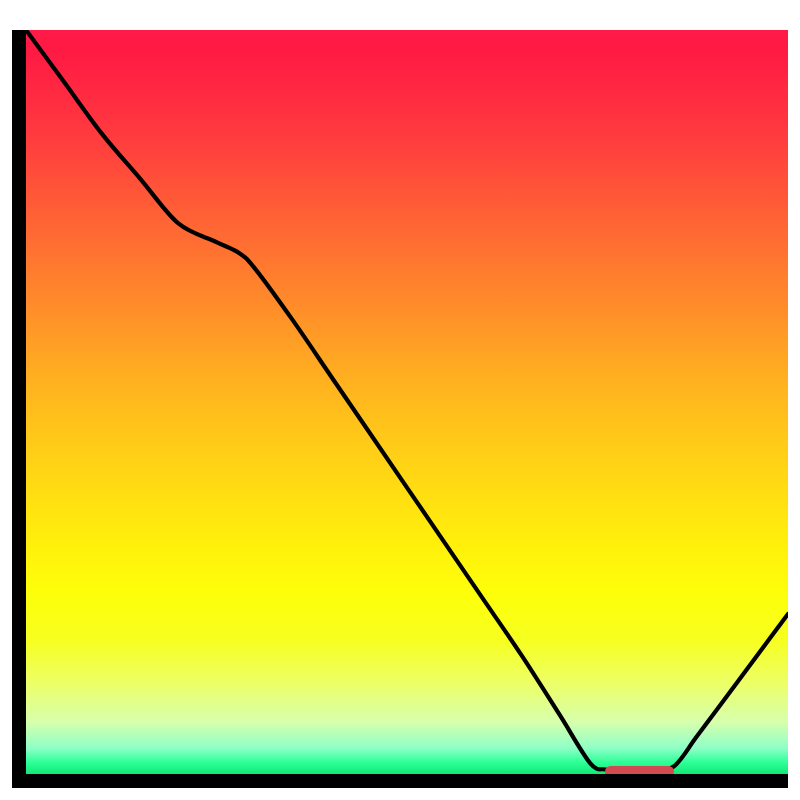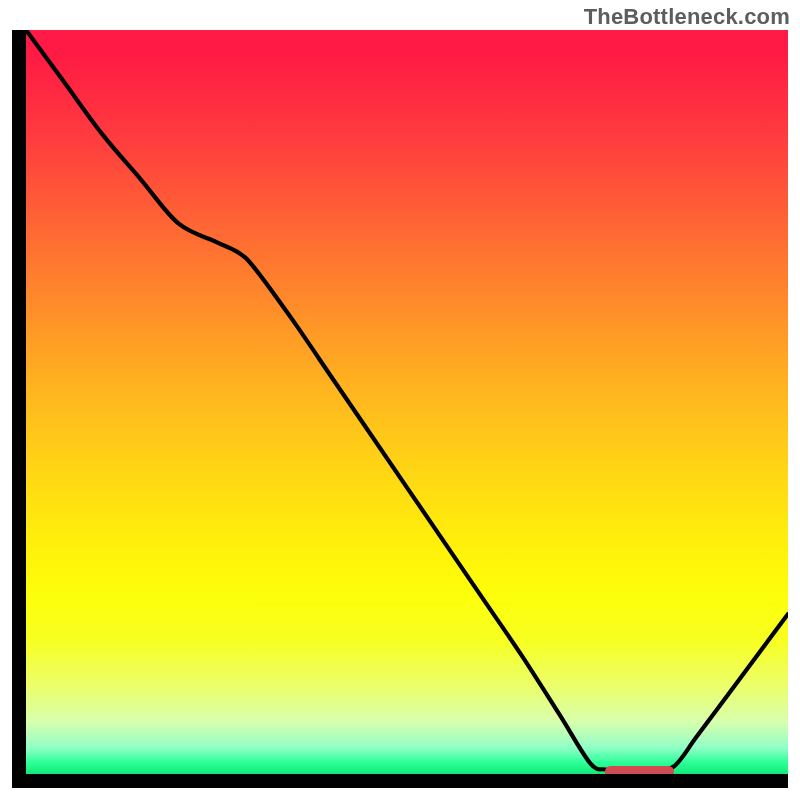--- a/index.html
+++ b/index.html
@@ -79,21 +79,20 @@
     height: 11px;
     background: #d04b52;
     border-radius: 6px;
   }
 </style>
 </head>
 <body>
 
 <div class="frame">
 
-  <div class="watermark">TheBottleneck.com</div>
 
   <div class="plot-outer">
 
     <div class="plot-area"></div>
 
     <svg class="curve-svg" viewBox="0 0 762 744" preserveAspectRatio="none">
       <path id="curve-path" fill="none" stroke="#000" stroke-width="4.2" stroke-linejoin="round" stroke-linecap="round" d="M 0.00 0.00 C 6.35 8.68, 25.40 34.72, 38.10 52.08 C 50.80 69.44, 63.50 88.04, 76.20 104.16 C 88.90 120.28, 101.60 133.92, 114.30 148.80 C 127.00 163.68, 139.70 182.90, 152.40 193.44 C 165.10 203.98, 180.34 207.08, 190.50 212.04 C 200.66 217.00, 207.01 218.86, 213.36 223.20 C 219.71 227.54, 219.71 226.92, 228.60 238.08 C 237.49 249.24, 254.00 272.18, 266.70 290.16 C 279.40 308.14, 292.10 327.36, 304.80 345.96 C 317.50 364.56, 330.20 383.16, 342.90 401.76 C 355.60 420.36, 368.30 438.96, 381.00 457.56 C 393.70 476.16, 406.40 494.76, 419.10 513.36 C 431.80 531.96, 444.50 550.56, 457.20 569.16 C 469.90 587.76, 482.60 605.74, 495.30 624.96 C 508.00 644.18, 521.97 666.50, 533.40 684.48 C 544.83 702.46, 556.26 723.66, 563.88 732.84 C 571.50 742.02, 574.04 738.30, 579.12 739.54 C 584.20 740.78, 586.74 740.16, 594.36 740.28 C 601.98 740.40, 615.95 740.90, 624.84 740.28 C 633.73 739.66, 640.08 742.14, 647.70 736.56 C 655.32 730.98, 661.67 718.58, 670.56 706.80 C 679.45 695.02, 690.88 679.52, 701.04 665.88 C 711.20 652.24, 721.36 638.60, 731.52 624.96 C 741.68 611.32, 756.92 590.86, 762.00 584.04"></path>
     </svg>
 
     <div id="marker" class="marker" style="left: 593.12px; width: 68.58px; top: 736.024px;"></div>

